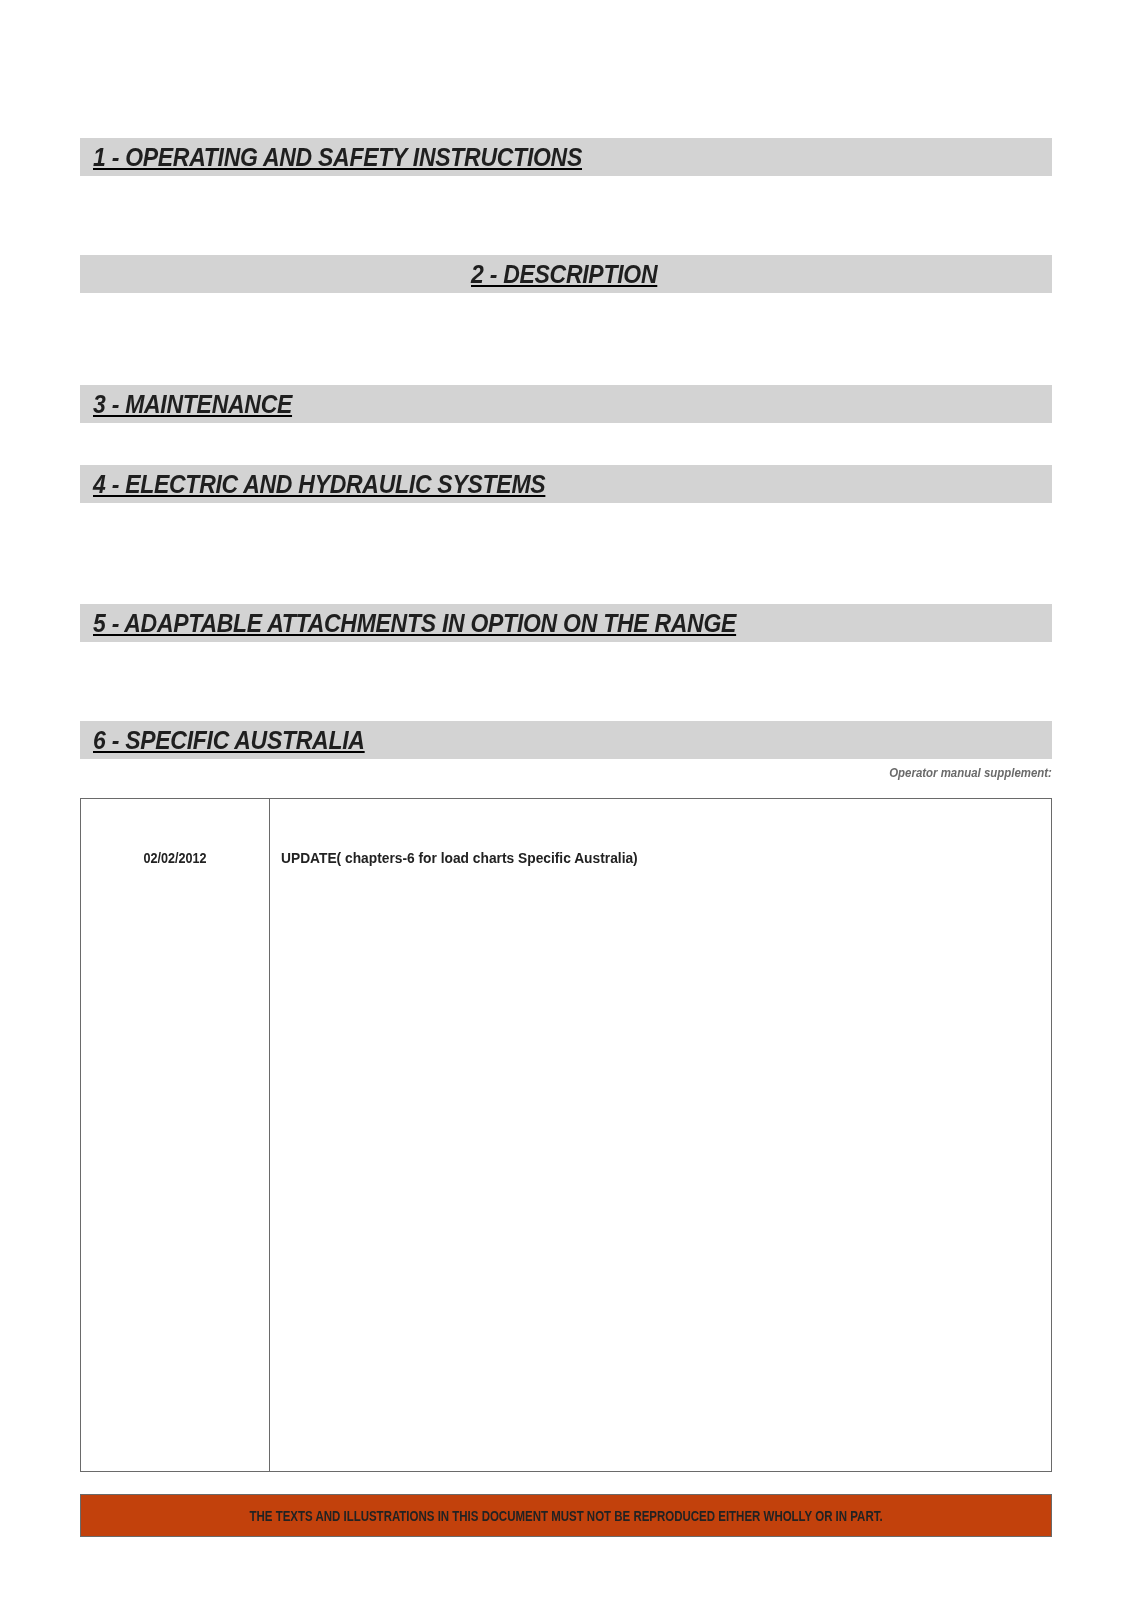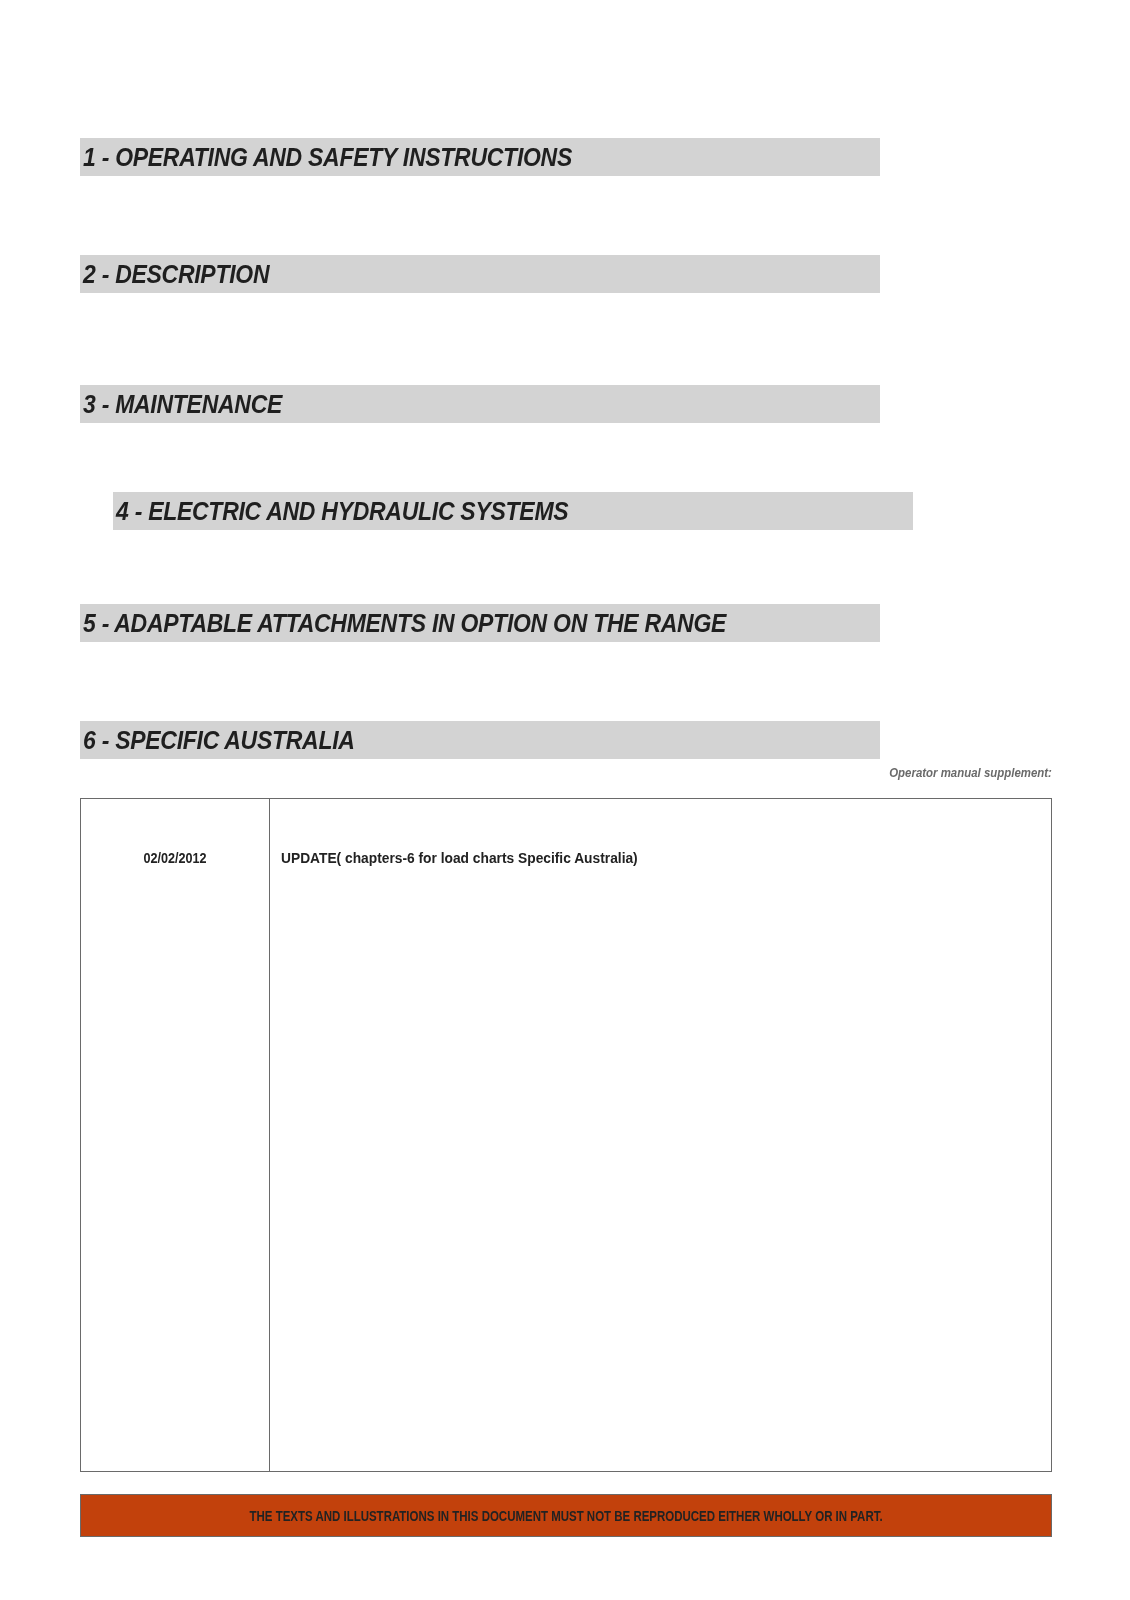--- a/index.html
+++ b/index.html
@@ -1,20 +1,20 @@
 <!DOCTYPE html>
 <html><head>
 <meta charset="utf-8">
 <style>
   html, body { margin: 0; padding: 0; background: #ffffff; }
   body { width: 1130px; height: 1600px; position: relative; overflow: hidden; font-family: "Liberation Sans", sans-serif; }
   .section-bar {
-    position: absolute; left: 80px; width: 800px; height: 38px;
-    background: #d3d3d3; box-sizing: border-box; padding-left: 3px;
-    display: flex; align-items: center;
+    position: absolute; left: 80px; width: 972px; height: 38px;
+    background: #d3d3d3; box-sizing: border-box; padding-left: 13px;
+    display: flex; align-items: center; text-decoration: underline;
   }
   .section-bar span {
     font-family: "Liberation Sans", sans-serif; font-weight: bold; font-style: italic;
     font-size: 25px; color: #1f1f1f; letter-spacing: -0.3px;
     transform: scaleX(0.92); transform-origin: left center; display: inline-block; white-space: nowrap;
   }
   .supplement {
     position: absolute; right: 78px; top: 765px;
     font-family: "Liberation Sans", sans-serif; font-weight: bold; font-style: italic;
     font-size: 13px; color: #6a6a6a; transform: scaleX(0.88); transform-origin: right center;
@@ -44,27 +44,27 @@
     font-family: "Liberation Sans", sans-serif; font-weight: bold; font-size: 14px; color: #222;
     transform: scaleX(0.82); display: inline-block; white-space: nowrap;
   }
 </style>
 </head>
 <body>
 
 <div class="section-bar" style="top:138px;">
   <span>1 - OPERATING AND SAFETY INSTRUCTIONS</span>
 </div>
-<div class="section-bar" style="top:255px;">
+<div class="section-bar" style="top:255px;justify-content:center;">
   <span>2 - DESCRIPTION</span>
 </div>
 <div class="section-bar" style="top:385px;">
   <span>3 - MAINTENANCE</span>
 </div>
-<div class="section-bar" style="top:492px;margin-left:33px;">
+<div class="section-bar" style="top:465px;">
   <span>4 - ELECTRIC AND HYDRAULIC SYSTEMS</span>
 </div>
 <div class="section-bar" style="top:604px;">
   <span>5 - ADAPTABLE ATTACHMENTS IN OPTION ON THE RANGE</span>
 </div>
 <div class="section-bar" style="top:721px;">
   <span>6 - SPECIFIC AUSTRALIA</span>
 </div>
 
 <div class="supplement">Operator manual supplement:</div>

